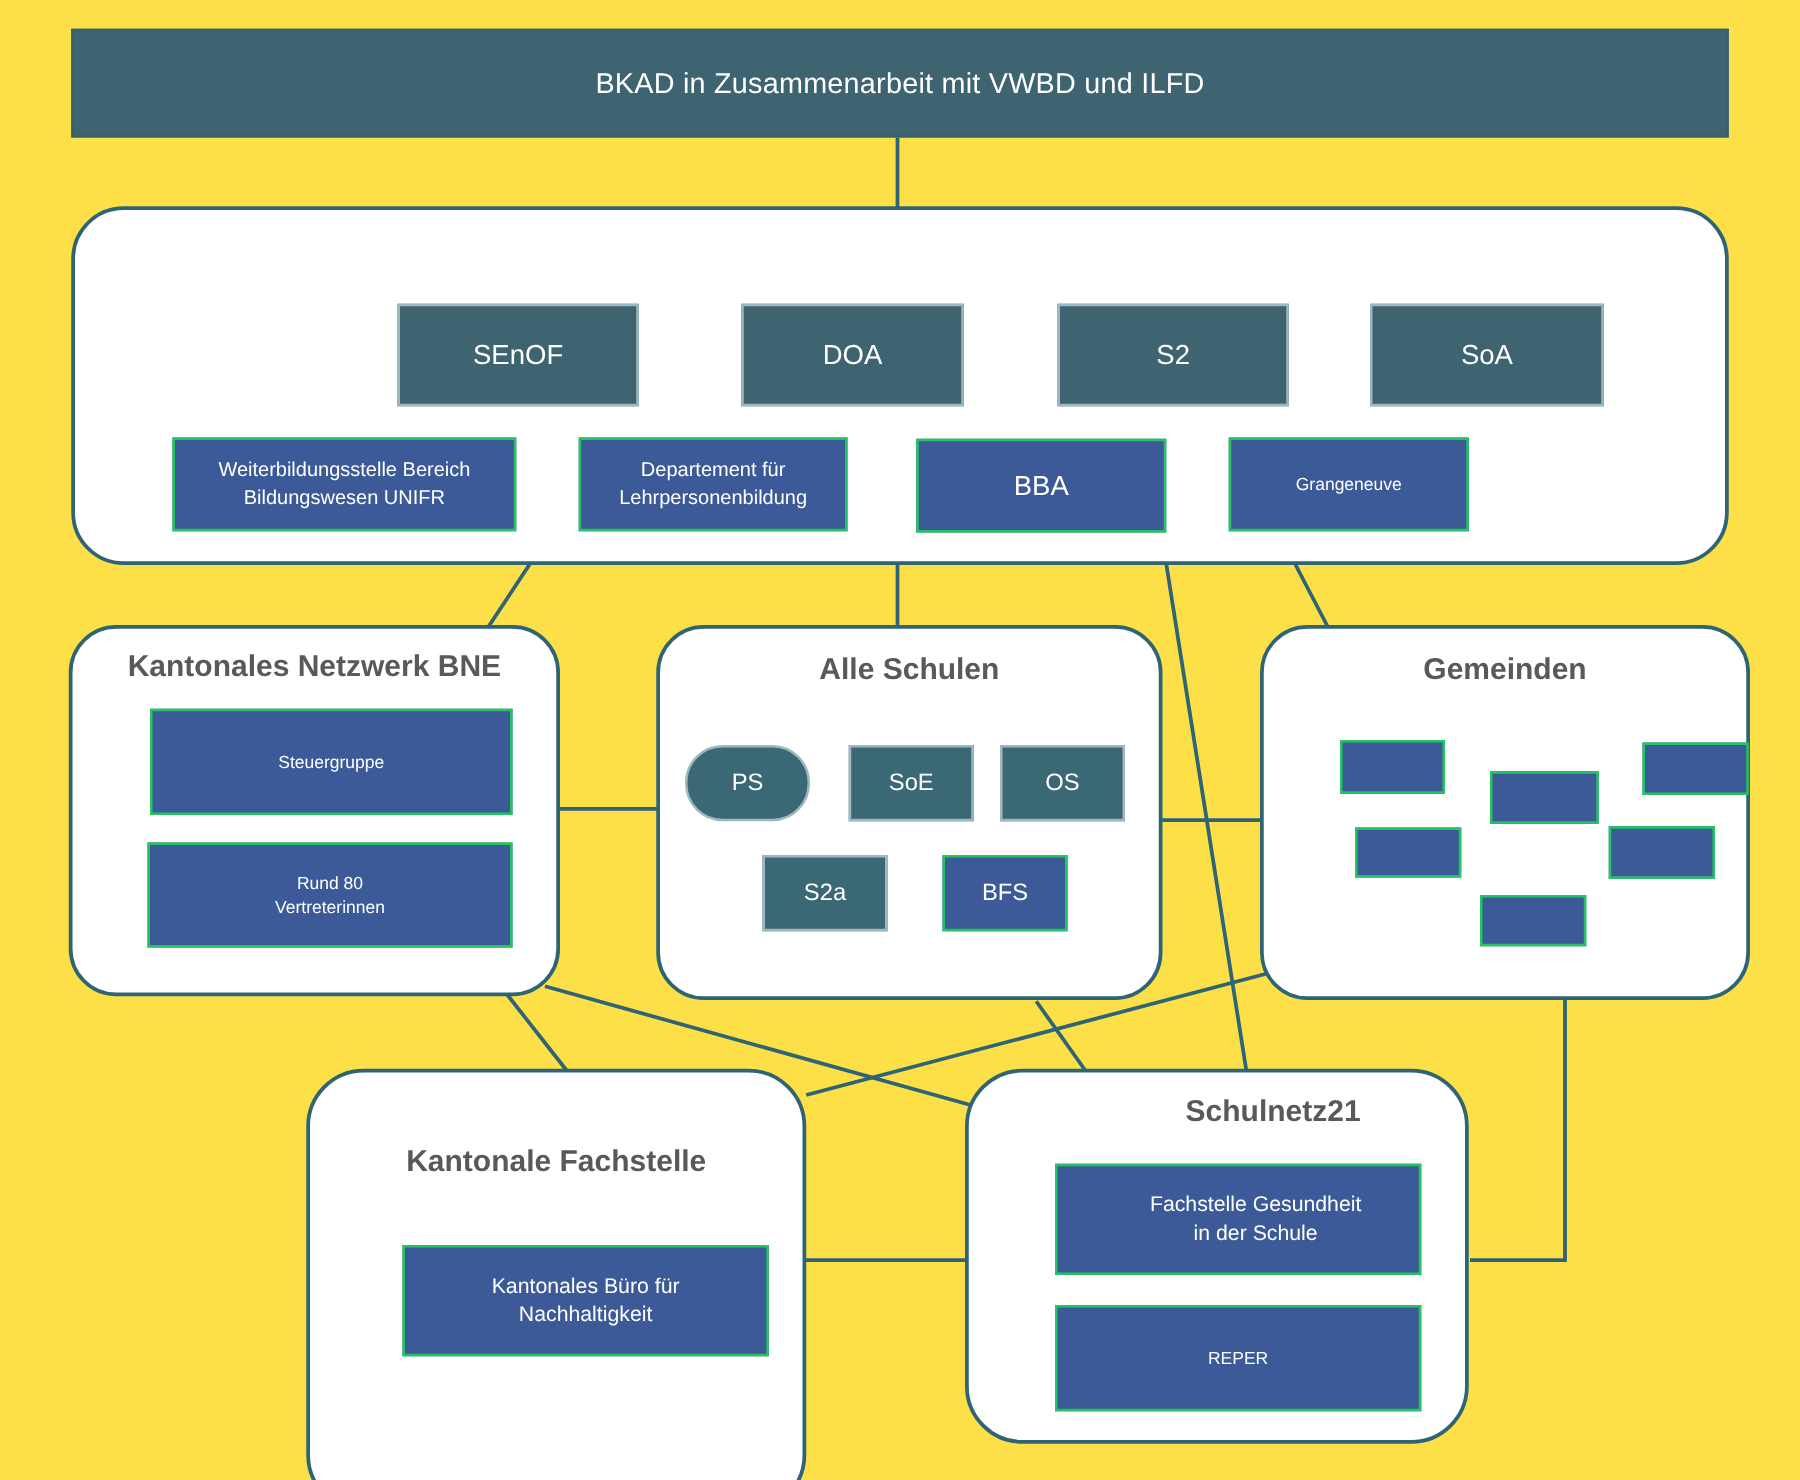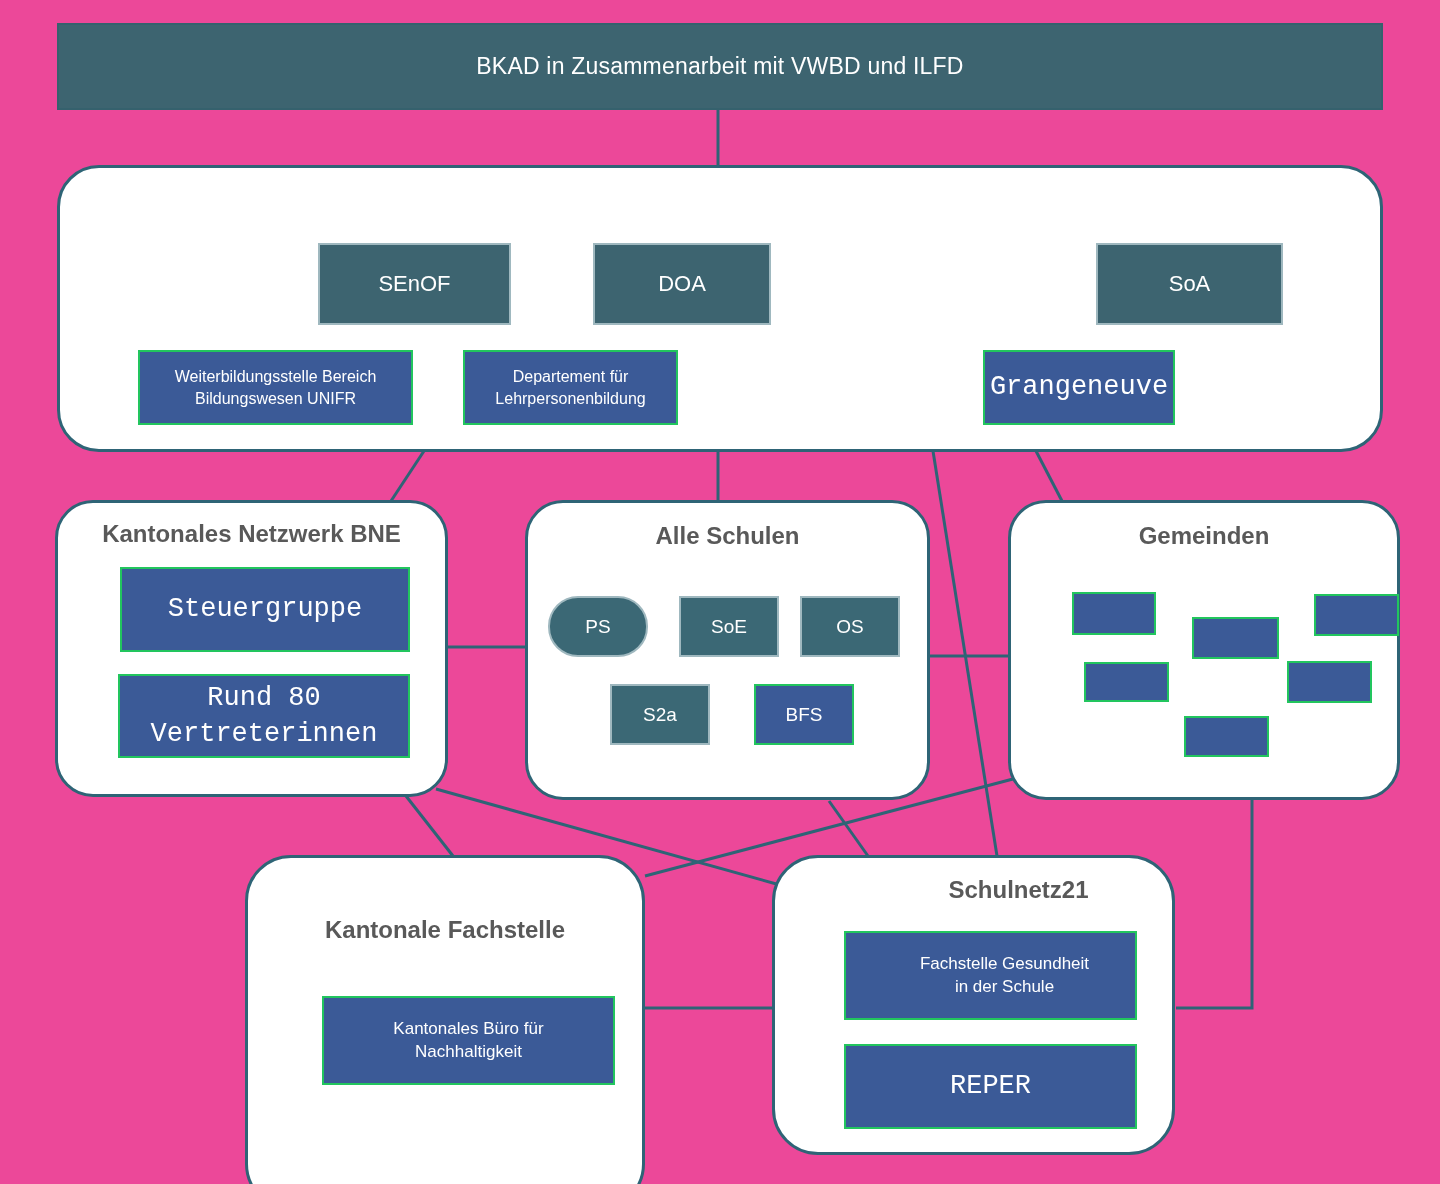--- a/index.html
+++ b/index.html
@@ -1,17 +1,17 @@
 <!DOCTYPE html>
 <html><head>
 <meta charset="utf-8">
 <style>
   html,body{margin:0;padding:0;background:#ffffff;}
   .stage{
-    position:relative;width:1440px;height:1184px;background:#ec4899;overflow:hidden;
+    position:relative;width:1440px;height:1184px;background:#fde047;overflow:hidden;
     font-family:"Liberation Sans","DejaVu Sans",sans-serif;
   }
   .wires{position:absolute;left:0;top:0;width:1440px;height:1184px;}
   .wires line,.wires polyline{stroke:#2E6476;stroke-width:3;fill:none;}
   .banner{
     position:absolute;left:57px;top:23px;width:1326px;height:87px;
     background:#3D6470;border:2px solid #35616D;box-sizing:border-box;
     display:flex;align-items:center;justify-content:center;
     color:#ffffff;font-size:23px;letter-spacing:.2px;
   }
@@ -23,21 +23,21 @@
     position:absolute;left:0;width:100%;text-align:center;
     color:#595959;font-weight:bold;font-size:24px;
   }
   .box{
     position:absolute;display:flex;align-items:center;justify-content:center;
     color:#ffffff;text-align:center;white-space:pre-line;box-sizing:border-box;line-height:1.35;
   }
   .teal{background:#3D6470;border:2px solid #9FB8BF;}
   .teal2{background:#3B6875;border:2px solid #9FB8BF;}
   .blue{background:#3B5A97;border:2px solid #22c55e;margin-left:17px;}
-  .fs22{font-size:22px;} .fs21{font-size:27px;font-family:Liberation Mono, monospace;} .fs19{font-size:19px;}
+  .fs22{font-size:22px;} .fs21{font-size:14px;} .fs19{font-size:19px;}
   .fs17{font-size:17px;} .fs16{font-size:16px;}
 </style>
 </head>
 <body>
 
 <div class="stage">
 
   <svg class="wires">
     <line x1="718" y1="110" x2="718" y2="166"></line>
     <line x1="424" y1="451" x2="391" y2="501"></line>
@@ -52,25 +52,27 @@
     <line x1="829" y1="801" x2="868" y2="856"></line>
     <polyline points="1252,799 1252,1008 1176,1008"></polyline>
     <line x1="644" y1="1008" x2="773" y2="1008"></line>
   </svg>
 
   <div class="banner">BKAD in Zusammenarbeit mit VWBD und ILFD</div>
 
   <div class="container" style="left:57px;top:165px;width:1326px;height:287px;border-radius:42px;">
     <div class="box teal fs22" style="left:258px;top:75px;width:193px;height:82px;">SEnOF</div>
     <div class="box teal fs22" style="left:533px;top:75px;width:178px;height:82px;">DOA</div>
+    <div class="box teal fs22" style="left:786px;top:75px;width:185px;height:82px;">S2</div>
     <div class="box teal fs22" style="left:1036px;top:75px;width:187px;height:82px;">SoA</div>
     <div class="box blue fs16" style="left:61px;top:182px;width:275px;height:75px;">Weiterbildungsstelle Bereich
 Bildungswesen UNIFR</div>
     <div class="box blue fs16" style="left:386px;top:182px;width:215px;height:75px;">Departement für
 Lehrpersonenbildung</div>
+    <div class="box blue fs22" style="left:656px;top:183px;width:200px;height:75px;">BBA</div>
     <div class="box blue fs21" style="left:906px;top:182px;width:192px;height:75px;">Grangeneuve</div>
   </div>
 
   <div class="container" style="left:55px;top:500px;width:393px;height:297px;border-radius:38px;">
     <div class="title" style="top:17px;">Kantonales Netzwerk BNE</div>
     <div class="box blue fs21" style="left:45px;top:64px;width:290px;height:85px;">Steuergruppe</div>
     <div class="box blue fs21" style="left:43px;top:171px;width:292px;height:84px;">Rund 80
 Vertreterinnen</div>
   </div>
 

